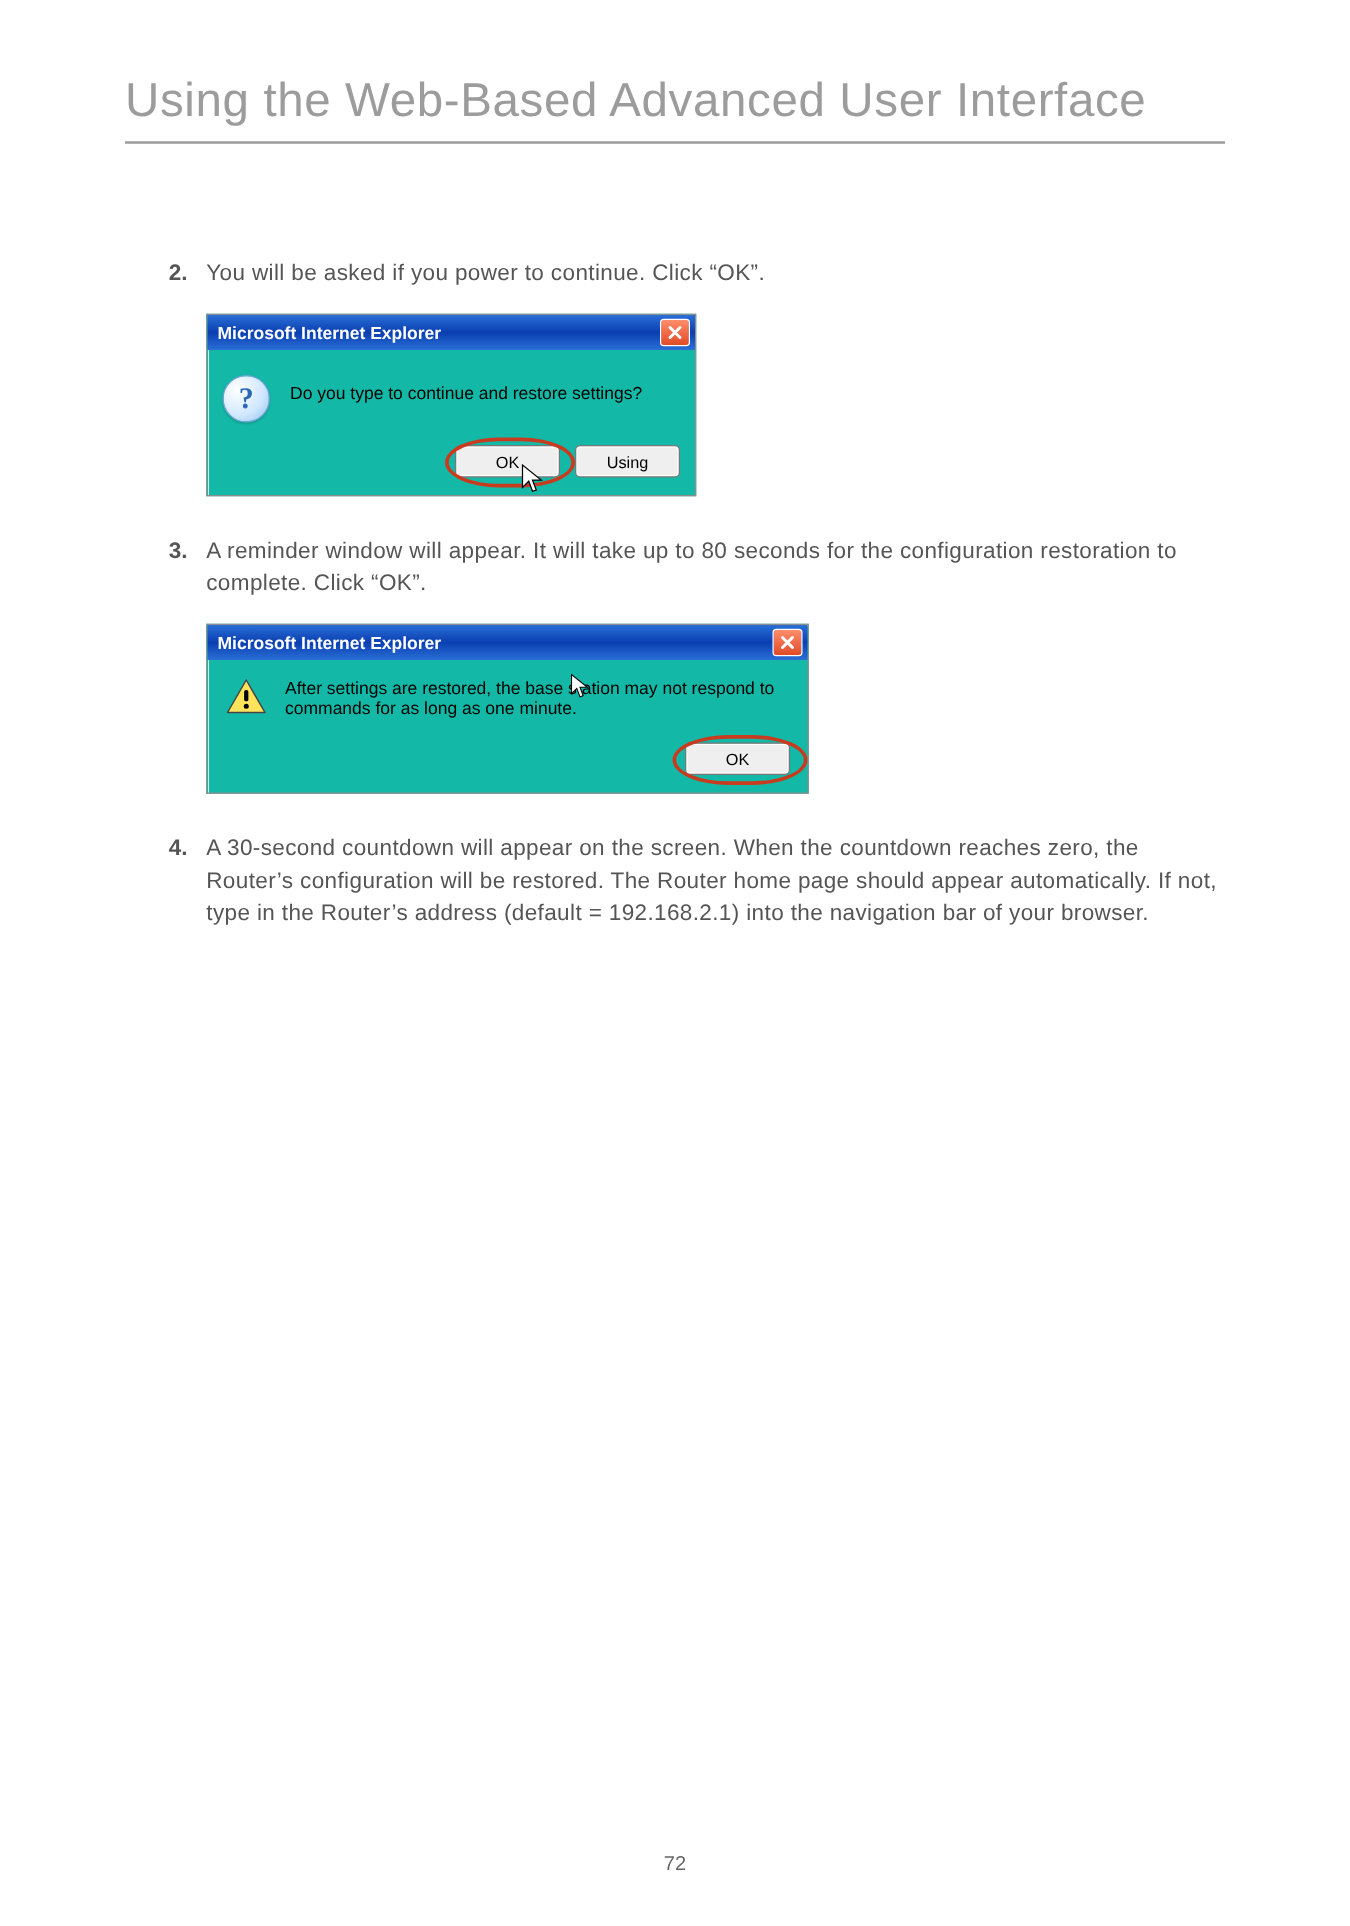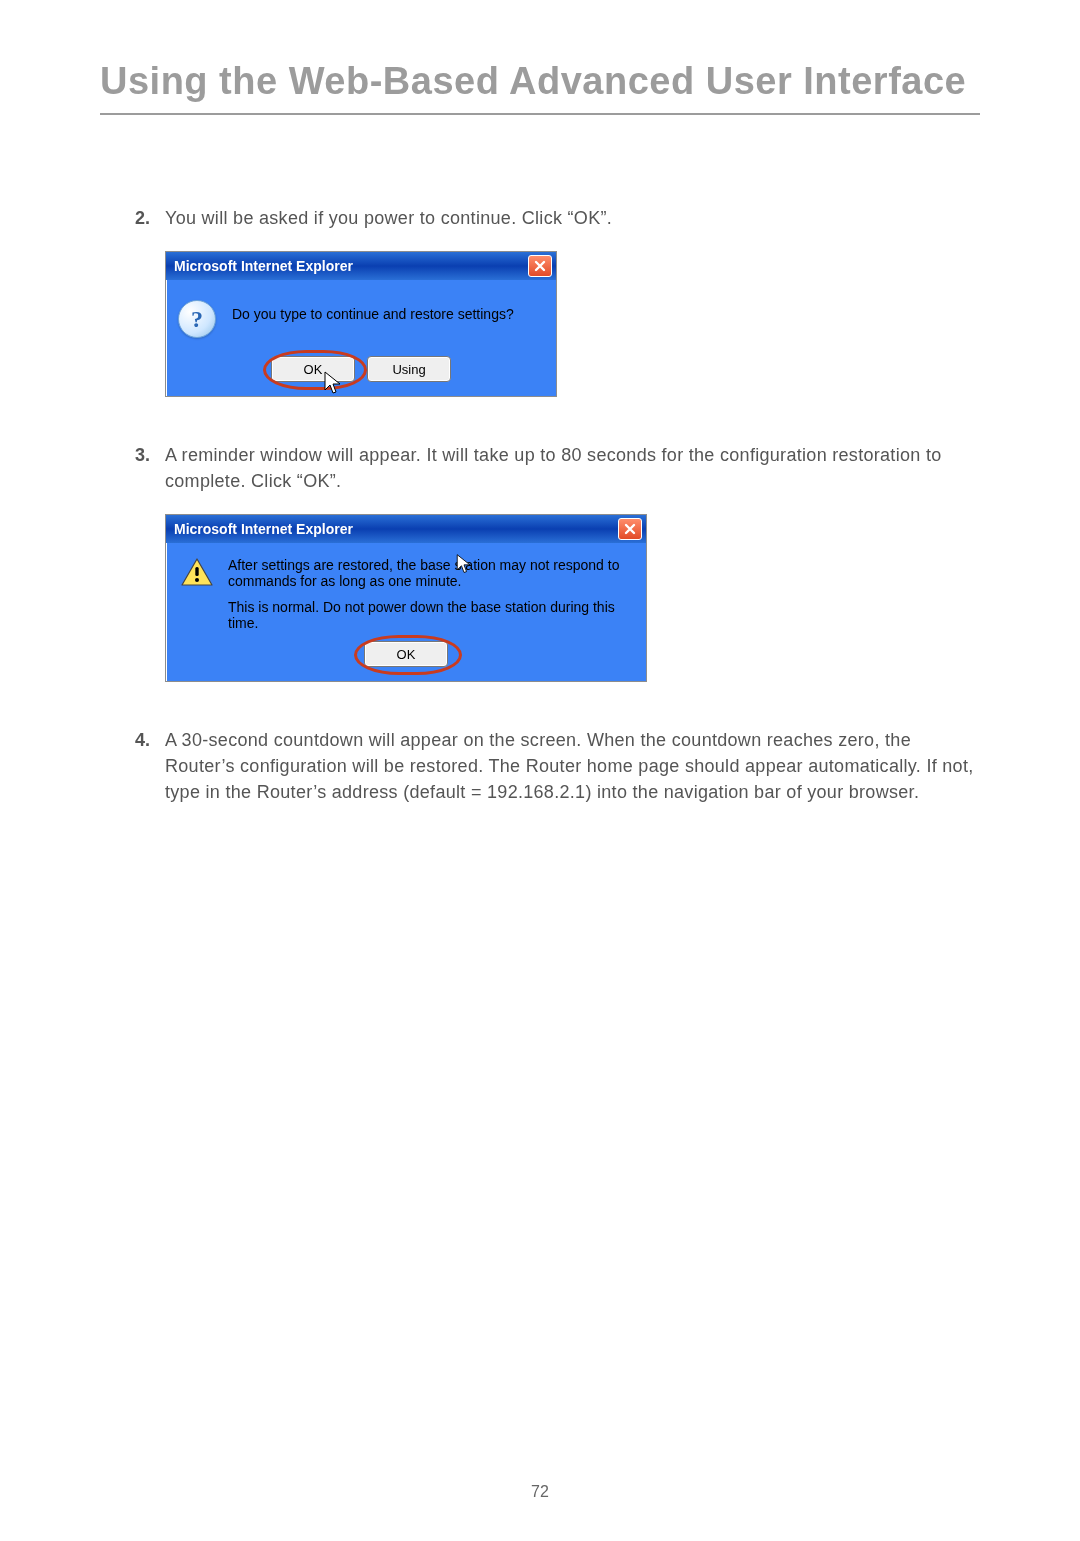--- a/index.html
+++ b/index.html
@@ -13,21 +13,21 @@
   .page {
     width: 1080px;
     min-height: 1541px;
     padding: 60px 100px 40px 100px;
     box-sizing: border-box;
     position: relative;
   }
   .page-title {
     font-size: 38px;
     color: #9c9c9c;
-    font-weight: 700;
+    font-weight: 400;
     margin: 0 0 10px 0;
     letter-spacing: 0.5px;
   }
   .title-rule {
     border: none;
     border-top: 2px solid #9c9c9c;
     margin: 0 0 90px 0;
   }
   .step {
     display: flex;
@@ -44,24 +44,24 @@
     color: #555;
     padding-right: 15px;
   }
   .step-body {
     flex: 1;
     letter-spacing: 0.3px;
   }
 
   
   .dialog {
-    background: #3b82f6;
+    background: #14b8a6;
     border: 1px solid #8d8d8d;
     box-shadow: 1px 1px 0 #fff inset;
-    margin: 18px 0 45px 65px;
+    margin: 18px 0 30px 65px;
     font-size: 14px;
     color: #000;
     position: relative;
   }
   .dialog-titlebar {
     background: linear-gradient(to bottom, #2a6fd6 0%, #0a3fb1 50%, #2a6fd6 100%);
     height: 28px;
     display: flex;
     align-items: center;
     justify-content: space-between;
@@ -89,21 +89,21 @@
     padding: 20px 12px 14px 12px;
   }
   .msg-row {
     display: flex;
     align-items: flex-start;
     gap: 16px;
     margin-bottom: 18px;
   }
   .btn-row {
     display: flex;
-    justify-content: center;
+    justify-content: flex-end;
     gap: 12px;
     position: relative;
   }
   .xp-btn {
     min-width: 82px;
     height: 24px;
     background: #efefef;
     border: 1px solid #777;
     border-radius: 4px;
     font-size: 13px;
@@ -216,21 +216,20 @@
         <svg class="warn-icon" viewBox="0 0 34 30">
           <path d="M17 2 L32 28 L2 28 Z" fill="#ffe35a" stroke="#444" stroke-width="1.2" stroke-linejoin="round"></path>
           <rect x="15.3" y="10" width="3.4" height="9" rx="1.5" fill="#000"></rect>
           <circle cx="17" cy="23" r="2" fill="#000"></circle>
         </svg>
         <div style="position:relative; flex:1;">
           <div style="margin-bottom:10px;">After settings are restored, the base station may not respond to commands for as long as one minute.</div>
           <svg class="cursor" style="position:absolute; left:227px; top:-4px;" width="18" height="22" viewBox="0 0 20 26">
             <path d="M2 2 L2 20 L7 15 L10 23 L13 22 L10 14 L17 14 Z" fill="#fff" stroke="#000" stroke-width="1"></path>
           </svg>
-          <div>This is normal. Do not power down the base station during this time.</div>
         </div>
       </div>
       <div class="btn-row">
         <div style="position:relative;">
           <div class="xp-btn">
             <span>OK</span>
           </div>
           <div class="ring" style="left:-10px; top:-6px; width:102px; height:34px;"></div>
         </div>
       </div>

